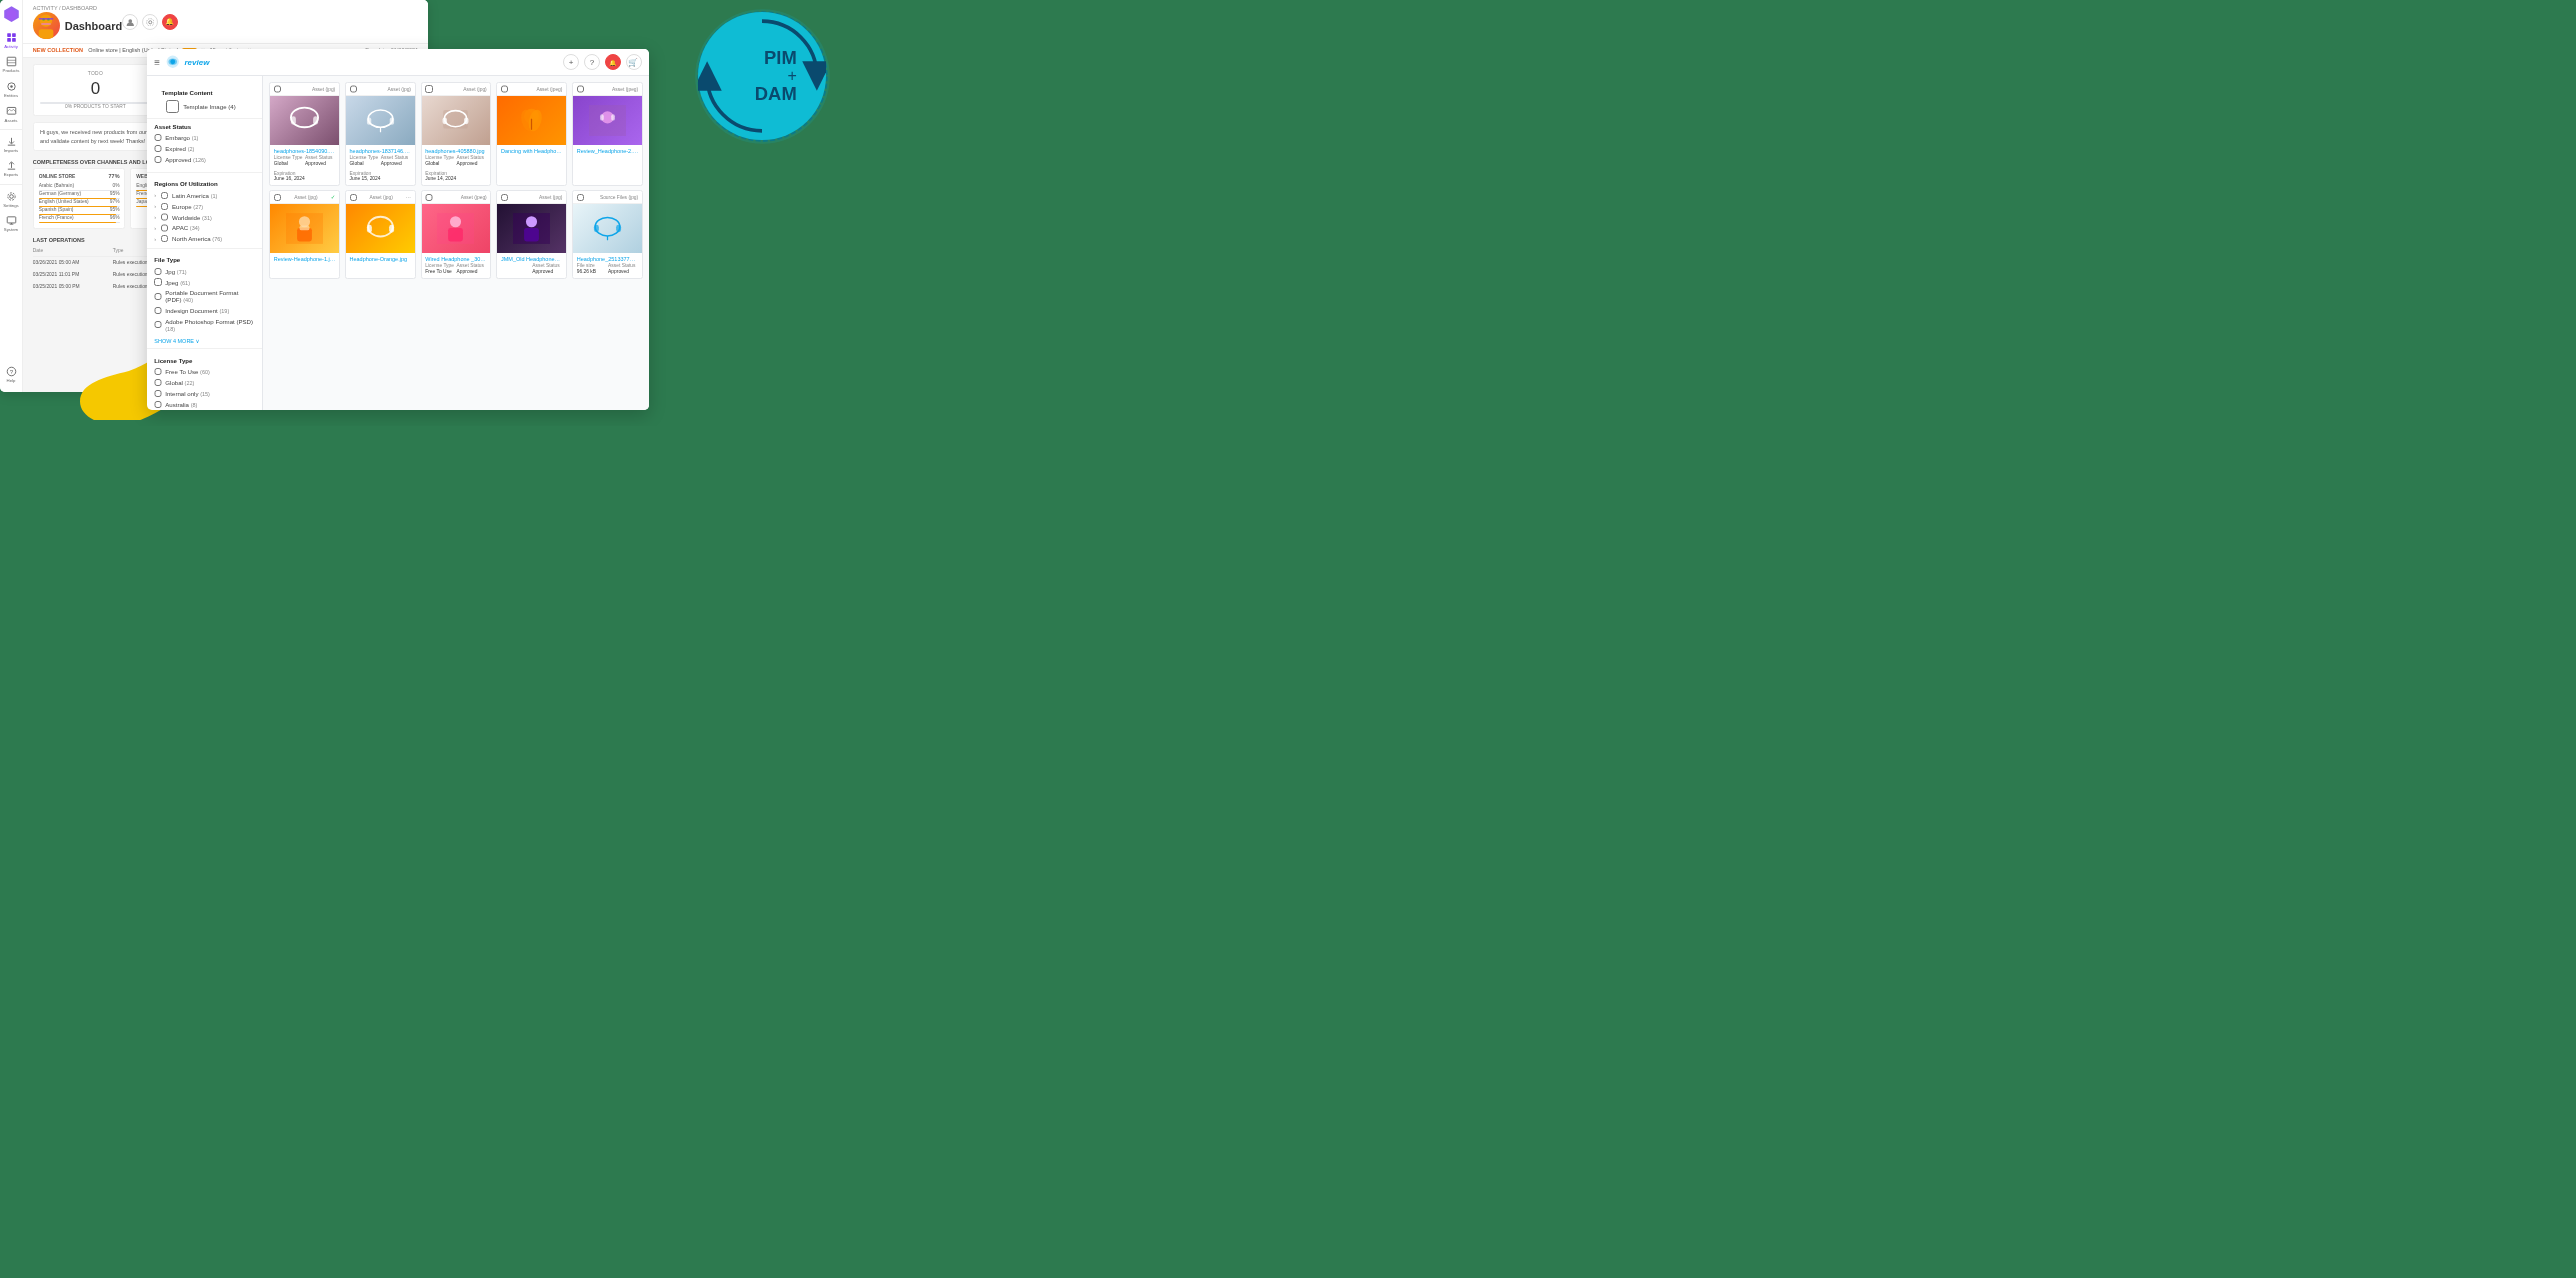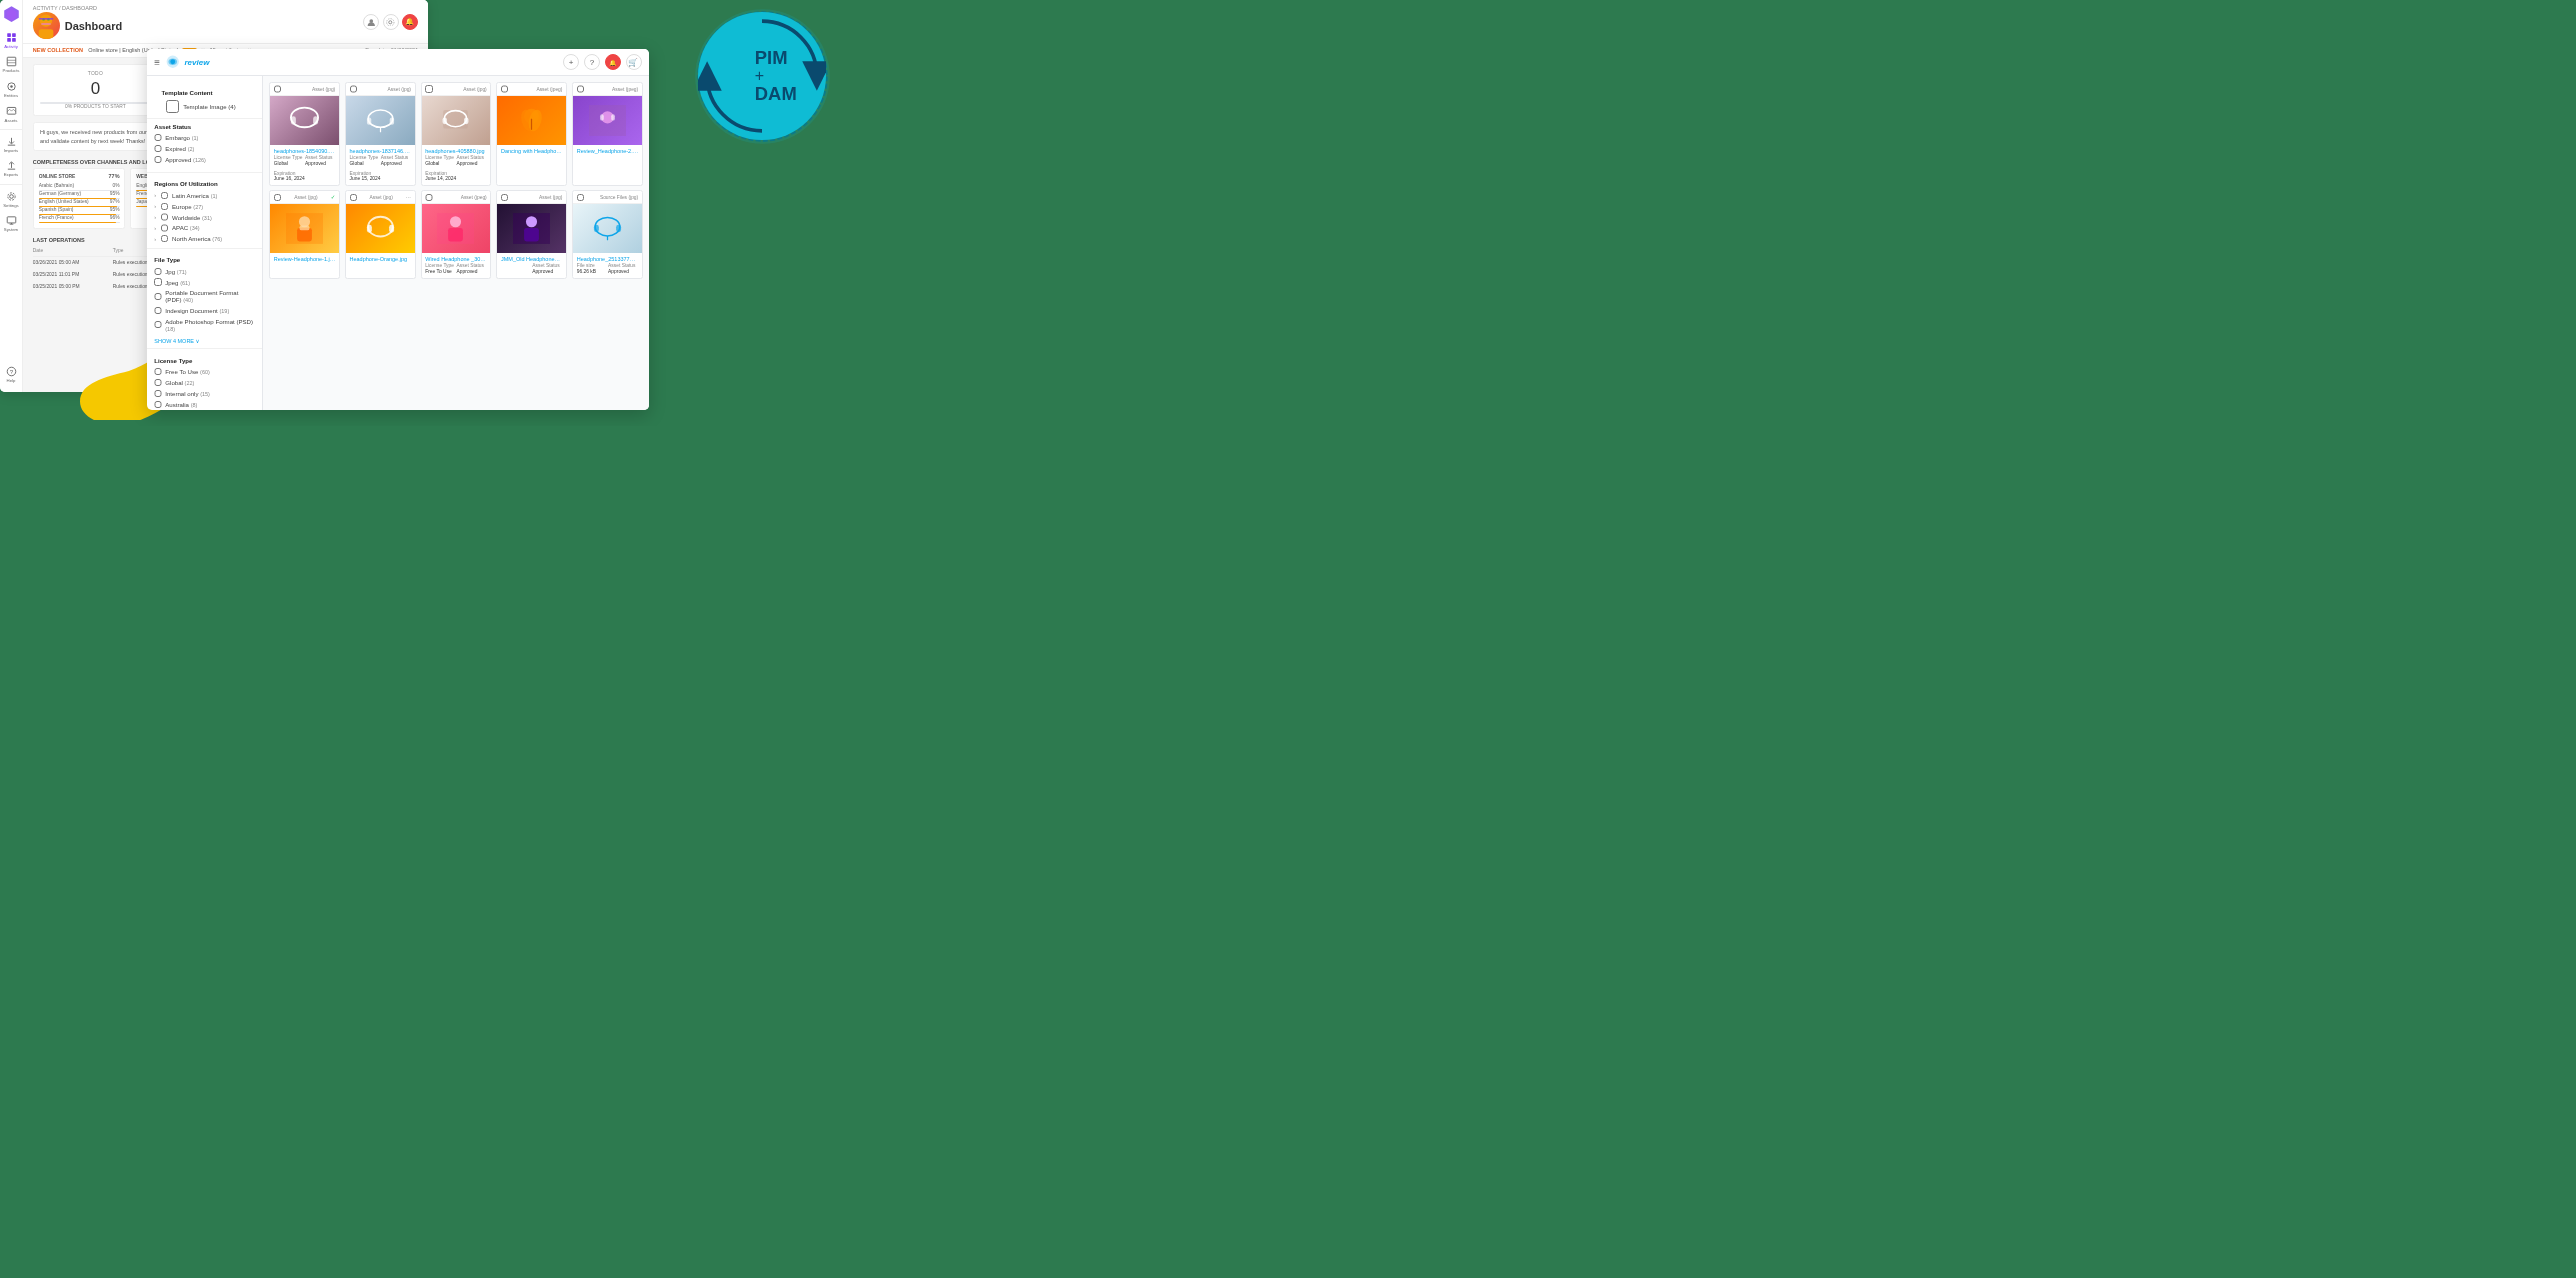--- a/index.html
+++ b/index.html
@@ -70,21 +70,20 @@
       right: 0; bottom: 0;
       background: #f5f5f5;
       overflow-y: auto;
     }
     .pim-header {
       background: #fff;
       padding: 4.9px 9.8px 3.7px;
       border-bottom: 0.6px solid #eee;
       display: flex;
       align-items: center;
-      justify-content: space-between;
     }
     .pim-breadcrumb {
       font-size: 5.5px;
       color: #888;
       text-transform: uppercase;
       margin-bottom: 1.2px;
     }
     .pim-title-row {
       display: flex;
       align-items: center;
@@ -497,21 +496,21 @@
     .thumb-headphone-1 { background: linear-gradient(135deg, #d4a8c7, #7b4f6e); }
     .thumb-headphone-2 { background: linear-gradient(135deg, #c8d8e8, #8aaac0); }
     .thumb-headphone-3 { background: linear-gradient(135deg, #e8d8d0, #c0a090); }
     .thumb-orange { background: linear-gradient(135deg, #ff6b00, #ff9500); }
     .thumb-purple { background: linear-gradient(135deg, #8844cc, #aa66ee); }
     .thumb-girl-orange { background: linear-gradient(135deg, #ff8800, #ffcc44); }
     .thumb-girl-pink { background: linear-gradient(135deg, #ff6688, #ee4466); }
     .thumb-girl-purple { background: linear-gradient(135deg, #221133, #553366); }
     .thumb-headphone-white { background: linear-gradient(135deg, #e8f4f8, #b0d0e0); }
     .pim-dam-text {
-      text-align: left;
+      text-align: right;
       color: #0a4a6e;
       margin-left: 28px;
     }
     .pim-dam-text .line1 {
       font-size: 18.4px;
       font-weight: 800;
       line-height: 1.1;
       display: block;
     }
     .pim-dam-text .plus {

